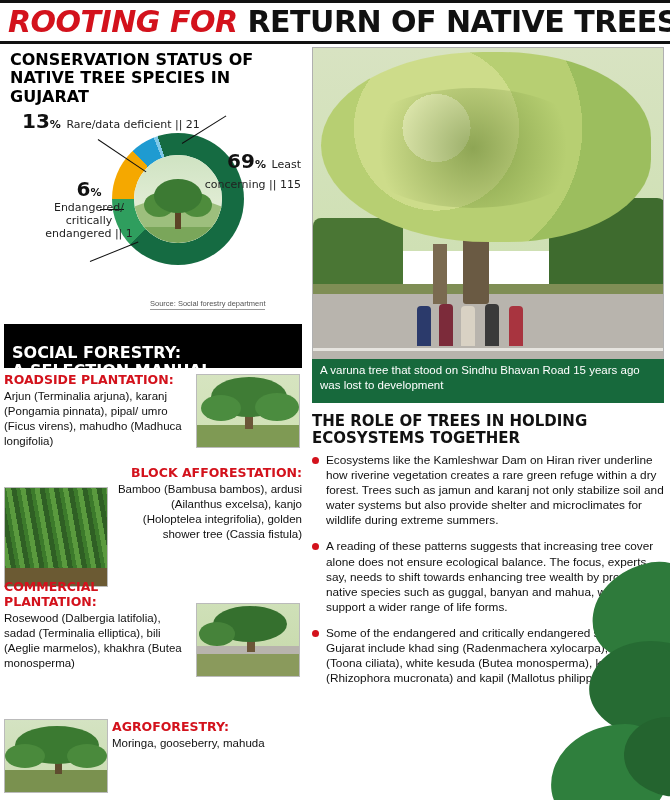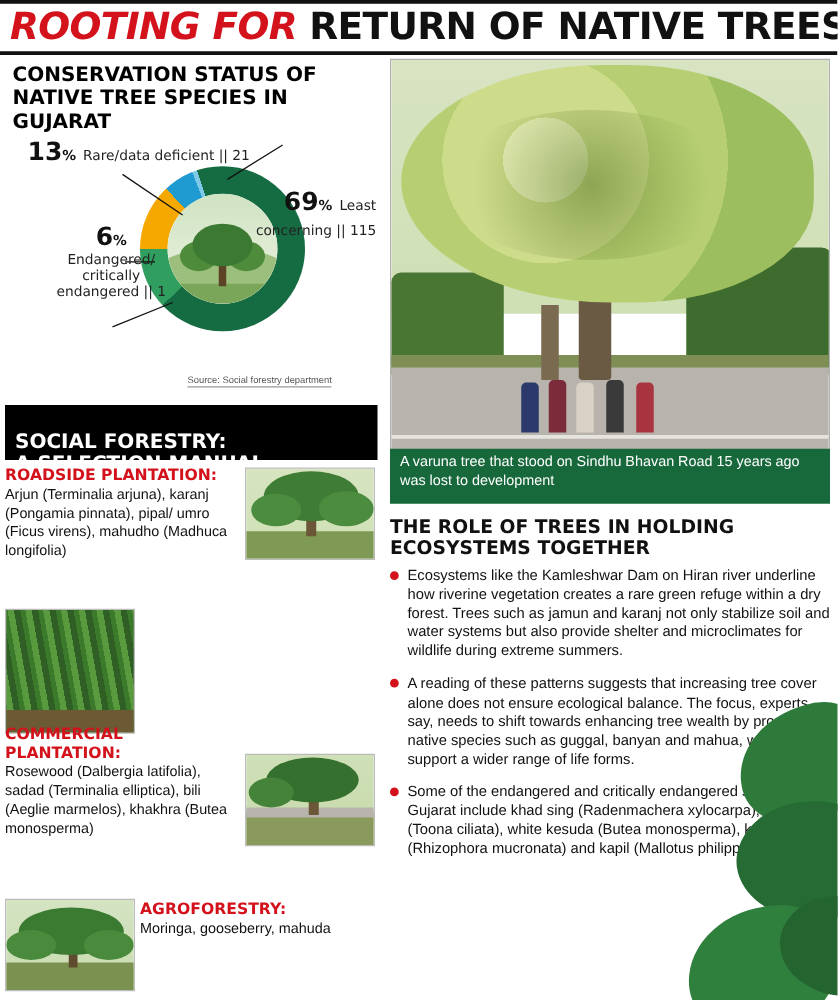--- a/index.html
+++ b/index.html
@@ -256,20 +256,24 @@
     </div>
     <div class="photo thumb-road">
       <div class="ph-sky" style="background:linear-gradient(#d6e4c0,#cfe0b4);"></div>
       <div style="position:absolute;left:0;bottom:0;width:100%;height:22px;background:#7f9a54;"></div>
       <div style="position:absolute;left:48px;bottom:18px;width:8px;height:22px;background:#6b5637;"></div>
       <div class="ph-leaf" style="left:14px;bottom:30px;width:76px;height:40px;background:#3f7c35;"></div>
       <div class="ph-leaf" style="left:4px;bottom:26px;width:40px;height:26px;background:#4b8c3f;"></div>
       <div class="ph-leaf" style="left:58px;bottom:26px;width:44px;height:28px;background:#4b8c3f;"></div>
     </div>
 
+    <div class="blk-right">
+      <div class="sec-title">BLOCK AFFORESTATION:</div>
+      <div class="sec-body">Bamboo (Bambusa bambos), ardusi (Ailanthus excelsa), kanjo (Holoptelea integrifolia), golden shower tree (Cassia fistula)</div>
+    </div>
     <div class="photo thumb-bamboo">
       <div class="ph-sky" style="background:#2f5b22;"></div>
       <div style="position:absolute;inset:0;background:repeating-linear-gradient(80deg,#3c7a2b 0 4px,#5a9a3e 4px 9px,#2f5f24 9px 14px);"></div>
       <div style="position:absolute;left:0;bottom:0;width:100%;height:18px;background:#6b5a33;"></div>
     </div>
 
     <div class="comm-left">
       <div class="sec-title">COMMERCIAL PLANTATION:</div>
       <div class="sec-body">Rosewood (Dalbergia latifolia), sadad (Terminalia elliptica), bili (Aeglie marmelos), khakhra (Butea monosperma)</div>
     </div>

